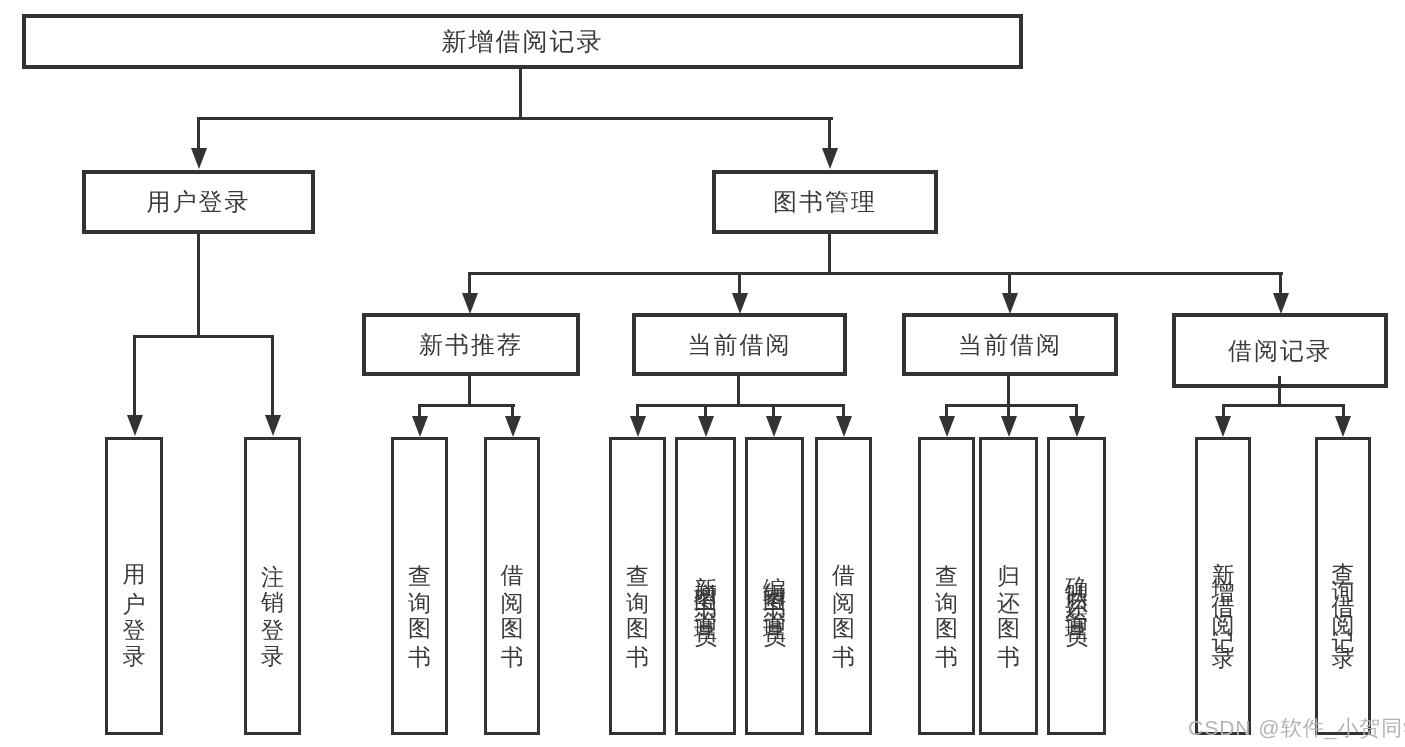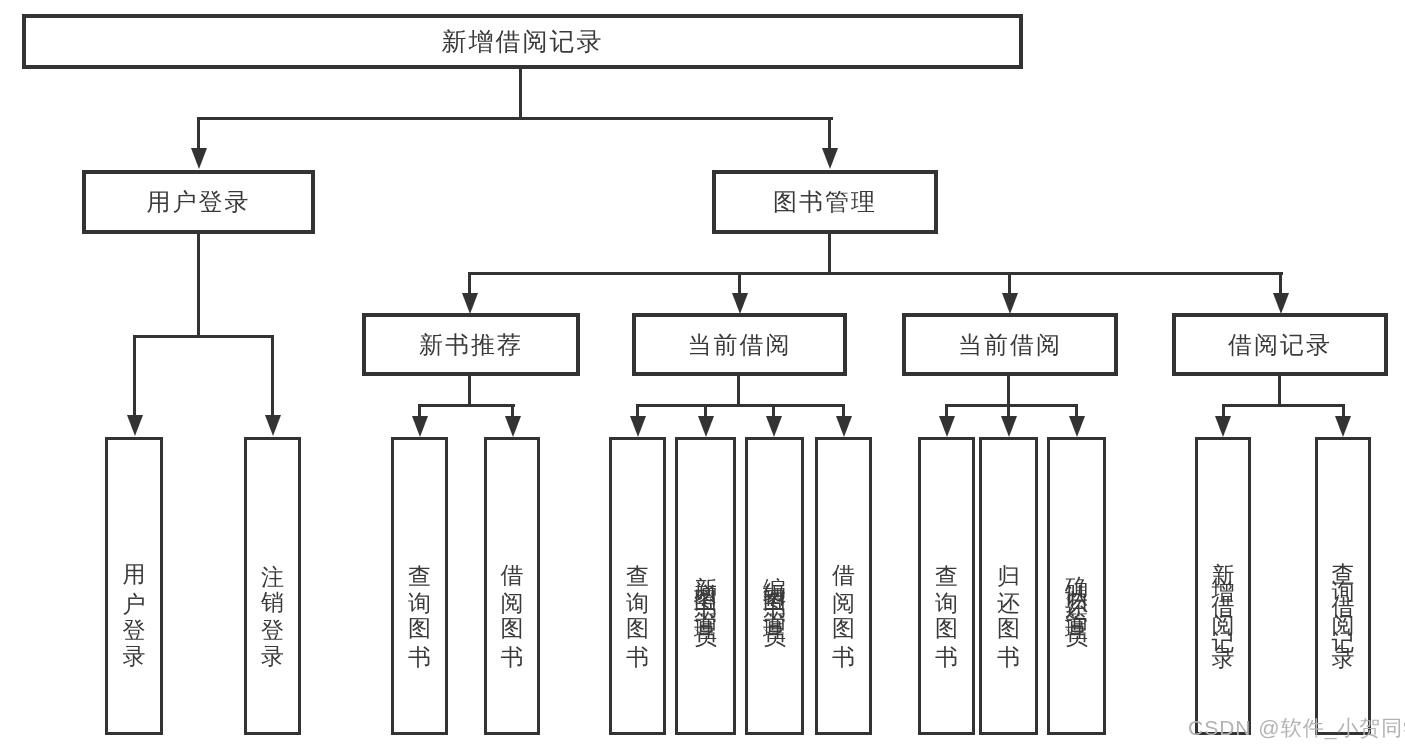--- a/index.html
+++ b/index.html
@@ -78,21 +78,21 @@
 
   <div class="node box-h" style="left:362px;top:313px;width:218px;height:63px">
     <span class="lbl">新书推荐</span>
   </div>
   <div class="node box-h" style="left:632px;top:313px;width:215px;height:63px">
     <span class="lbl">当前借阅</span>
   </div>
   <div class="node box-h" style="left:902px;top:313px;width:216px;height:63px">
     <span class="lbl">当前借阅</span>
   </div>
-  <div class="node box-h" style="left:1172px;top:313px;width:216px;height:63px">
+  <div class="node box-h" style="left:1172px;top:313px;width:216px;height:75px">
     <span class="lbl">借阅记录</span>
   </div>
 
   <div class="node box-v" style="left:105px;width:58px">
     <span class="vlbl sp-l">用户登录</span>
   </div>
   <div class="node box-v" style="left:244px;width:57px">
     <span class="vlbl sp-l">注销登录</span>
   </div>
   <div class="node box-v" style="left:391px;width:57px">

